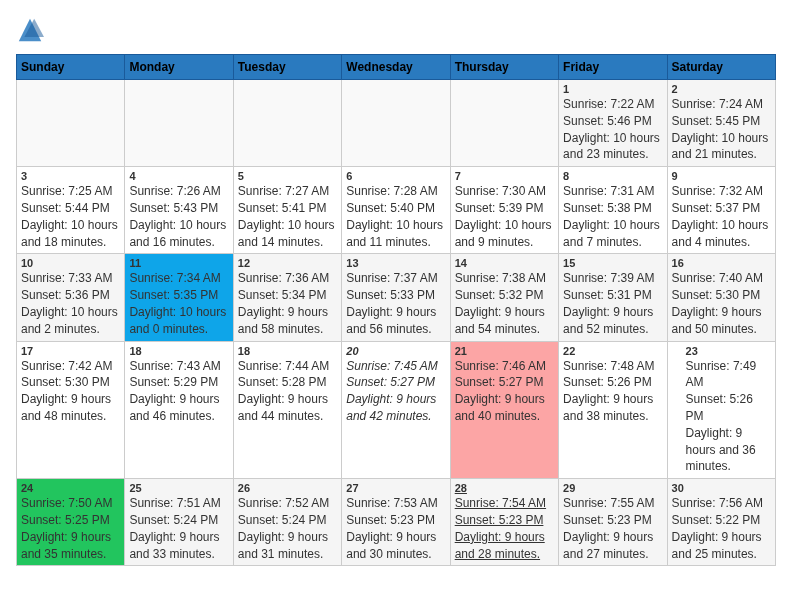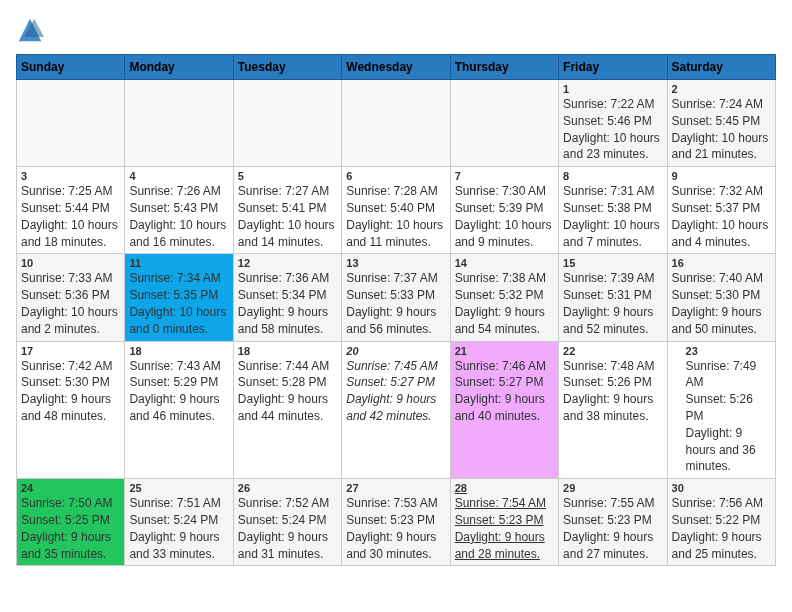--- a/index.html
+++ b/index.html
@@ -212,21 +212,21 @@
             <div class="day-info">Sunrise: 7:43 AM<br>Sunset: 5:29 PM<br>Daylight: 9 hours and 46 minutes.</div>
           </td>
           <td style="background: rgb(255, 255, 255);">
             <span class="day-number">18</span>
             <div class="day-info">Sunrise: 7:44 AM<br>Sunset: 5:28 PM<br>Daylight: 9 hours and 44 minutes.</div>
           </td>
           <td style="background: rgb(255, 255, 255); font-style: italic;">
             <span class="day-number">20</span>
             <div class="day-info">Sunrise: 7:45 AM<br>Sunset: 5:27 PM<br>Daylight: 9 hours and 42 minutes.</div>
           </td>
-          <td style="background: #f0abfc;">
+          <td style="background: #fca5a5;">
             <span class="day-number">21</span>
             <div class="day-info">Sunrise: 7:46 AM<br>Sunset: 5:27 PM<br>Daylight: 9 hours and 40 minutes.</div>
           </td>
           <td style="background: rgb(255, 255, 255);">
             <span class="day-number">22</span>
             <div class="day-info">Sunrise: 7:48 AM<br>Sunset: 5:26 PM<br>Daylight: 9 hours and 38 minutes.</div>
           </td>
           <td style="background: rgb(255, 255, 255); padding-left: 18px;">
             <span class="day-number">23</span>
             <div class="day-info">Sunrise: 7:49 AM<br>Sunset: 5:26 PM<br>Daylight: 9 hours and 36 minutes.</div>

